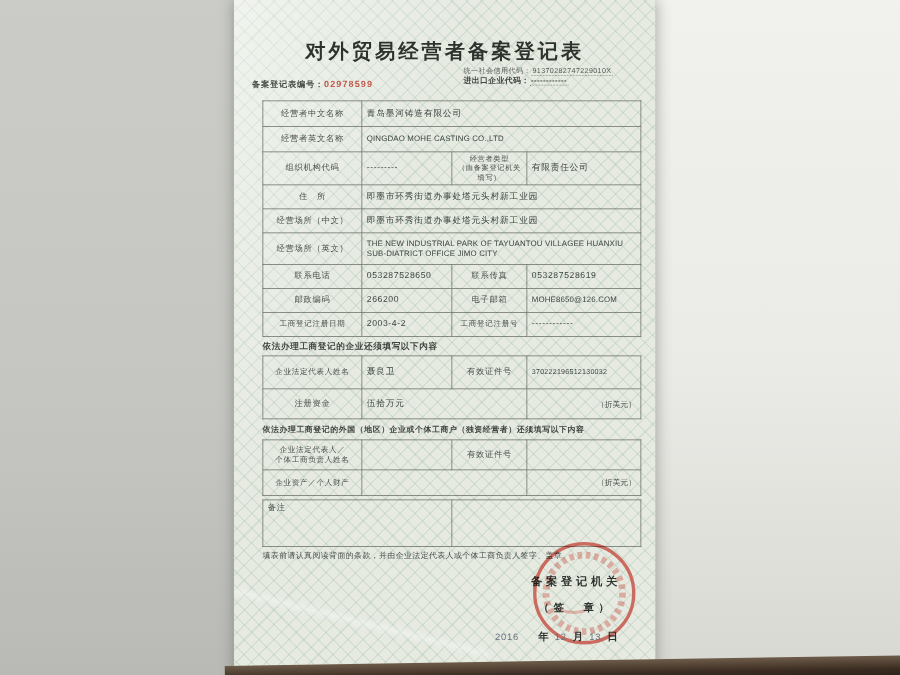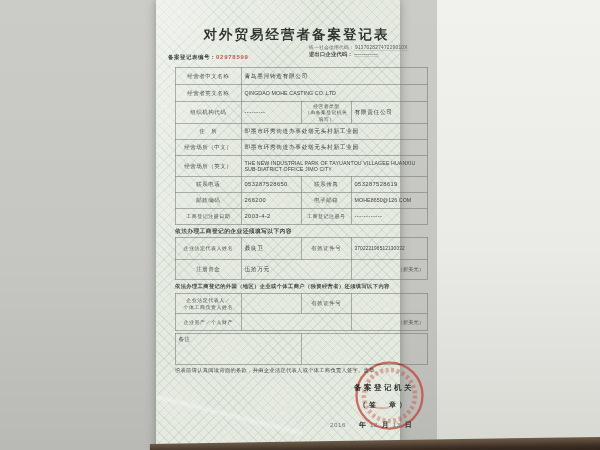--- a/index.html
+++ b/index.html
@@ -2,21 +2,21 @@
 <html><head>
 <meta charset="utf-8">
 <style>
   html,body{margin:0;padding:0;background:#9a9a96;}
   .stage{position:relative;width:600px;height:450px;overflow:hidden;
          background:linear-gradient(180deg,#cbccc8 0%,#c5c6c2 60%,#b9bab6 100%);
          font-family:"Liberation Sans", sans-serif;}
   .bg-right{position:absolute;left:437px;top:0;width:163px;height:450px;
             background:linear-gradient(180deg,#f1f1ee 0%,#eaeae6 55%,#d8d8d3 100%);}
   
-  .paper{position:absolute;left:156px;top:0;width:244px;height:450px;
+  .paper{position:absolute;left:156px;top:0;width:281px;height:450px;
          background-color:#e6eae1;
          background-image:
            linear-gradient(115deg, rgba(255,255,255,0.45) 0%, rgba(255,255,255,0) 35%),
            repeating-linear-gradient(45deg, rgba(125,168,138,0.17) 0 1px, transparent 1px 7px),
            repeating-linear-gradient(-45deg, rgba(125,168,138,0.17) 0 1px, transparent 1px 7px);
          box-shadow:0 0 9px rgba(70,75,68,0.45);}
   .paper:after{content:"";position:absolute;left:0;bottom:0;width:60%;height:70px;
          background:linear-gradient(14deg, transparent 46%, rgba(255,255,255,0.33) 50%, transparent 54%);
          pointer-events:none;}
   .paper-inner{position:relative;width:562px;height:900px;

